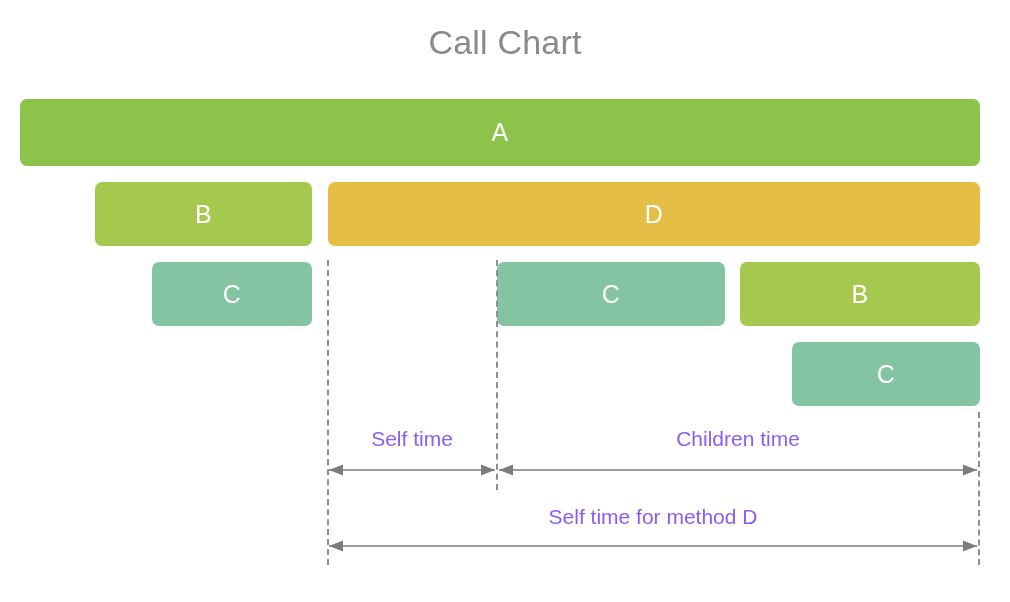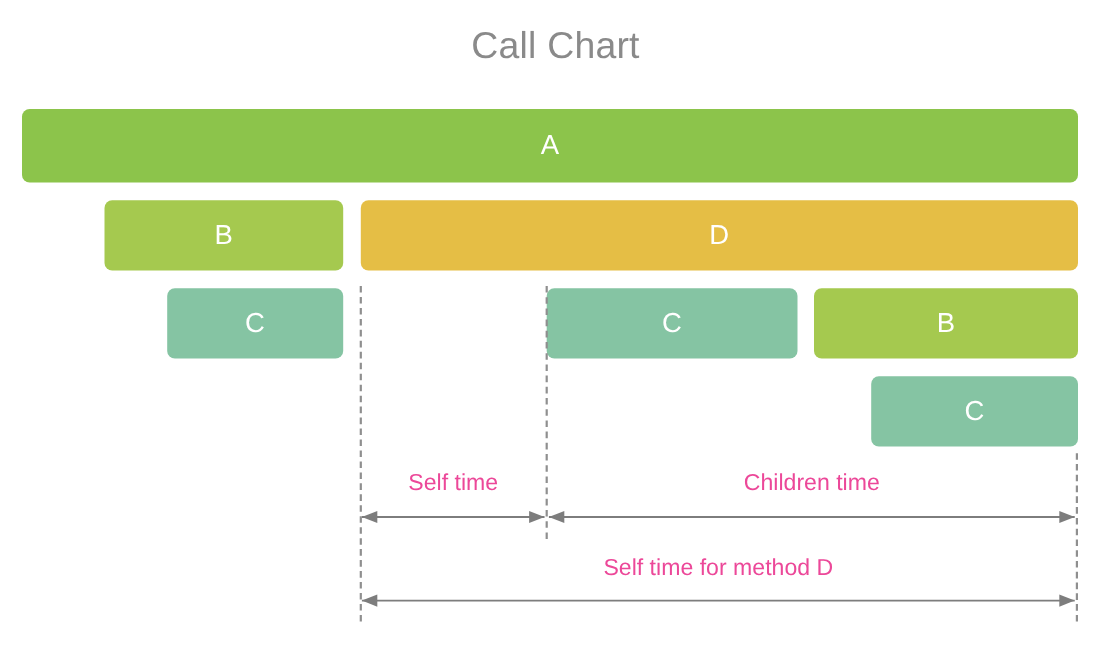--- a/index.html
+++ b/index.html
@@ -48,21 +48,21 @@
   }
   .dashline {
     position: absolute;
     width: 0;
     border-left: 2px dashed #8f8f8f;
   }
   .ann-label {
     position: absolute;
     text-align: center;
     font-size: 21px;
-    color: #ec4899;
+    color: #8b5cf6;
     white-space: nowrap;
     line-height: 1;
   }
   .arrow-svg {
     position: absolute;
     overflow: visible;
   }
 </style>
 </head>
 <body>

